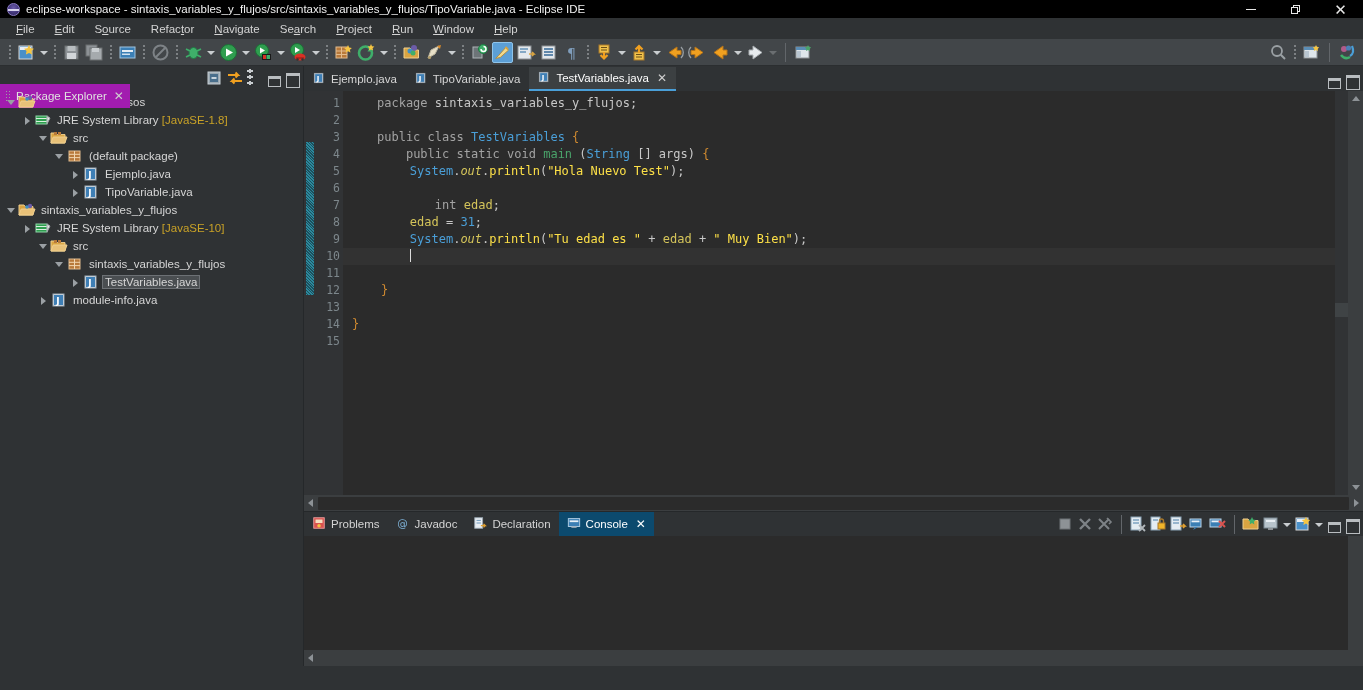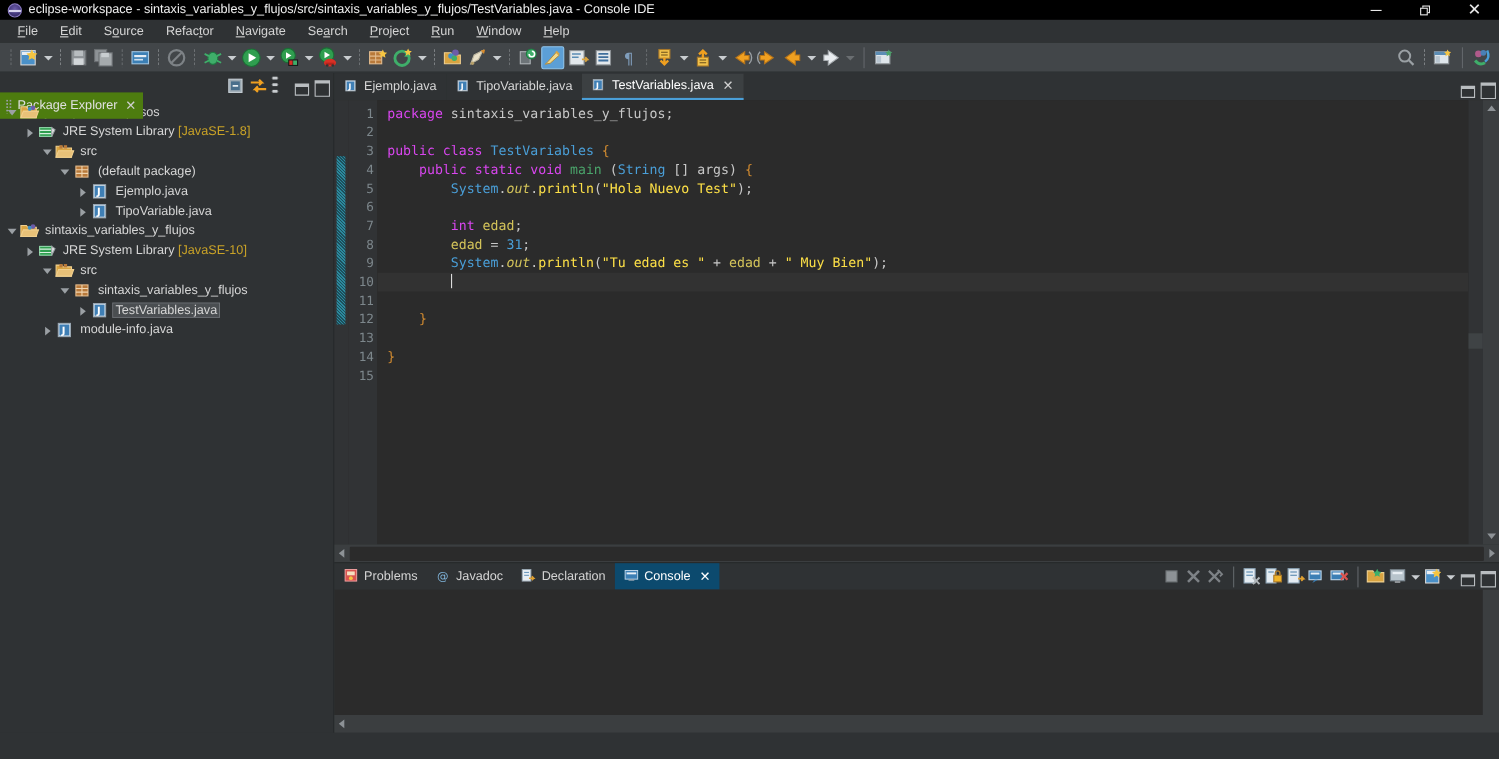--- a/index.html
+++ b/index.html
@@ -76,21 +76,21 @@
 
   
   .main { display: flex; height: 600px; background: #2f3234; }
 
   
   .explorer { width: 303px; background: #2f3234; display: flex; flex-direction: column; }
   .view-tabbar { height: 24px; display: flex; align-items: center; position: relative;
                  background: #2f3234; }
   .view-tab {
     display: flex; align-items: center; height: 24px; padding: 0 6px 0 5px;
-    background: #4d7c0f; color: #e0e0e0; font-size: 11.5px; margin-top: 36px;
+    background: #a21caf; color: #e0e0e0; font-size: 11.5px; margin-top: 36px;
   }
   .vt-gripper {
     width: 6px; height: 13px; margin-right: 5px;
     background-image: radial-gradient(#9aa0a4 45%, transparent 46%);
     background-size: 3px 3px;
   }
   .vt-close { margin-left: 7px; font-size: 12px; color: #cfcfcf; line-height: 1; }
   .vtb-icons { position: absolute; right: 2px; display: flex; align-items: center; height: 24px; }
   .vtb-ico { width: 20px; height: 20px; position: relative; }
   .vdots { width: 10px; height: 18px;
@@ -154,21 +154,21 @@
                       background:#5c6266; }
   .code {
     flex: 1; padding-top: 4px; padding-left: 9px; position: relative;
     font-family: "DejaVu Sans Mono", monospace; font-size: 12px;
     background: #2b2b2b; overflow: hidden;
   }
   .cline { height: 17px; line-height: 17px; white-space: pre; color: #d0d0d0; }
   .cline.cur { background: #323232; margin-left: -9px; padding-left: 9px; }
   .caret { display: inline-block; width: 1px; height: 13px; background: #dcdcdc;
            vertical-align: -2px; }
-  .k  { color: #d946ef; }                 
+  .k  { color: #a3a3a3; margin-left: 25px; }                 
   .ty { color: #4a9fd8; }                 
   .mn { color: #4aa36a; }                 
   .st { color: #fde047; }                 
   .vr { color: #d4c45a; }                 
   .vi { color: #d4c45a; font-style: italic; }
   .nu { color: #4a9fd8; }                 
   .pl { color: #c8c8c8; }                 
   .br { color: #d08a30; }                 
 
   .ed-vscroll { width: 15px; background: #3b3e40; flex: none; position: relative; }
@@ -208,21 +208,21 @@
           font-size: 12px; color: #dcdcdc; }
   .cout div { height: 17px; line-height: 17px; white-space: pre; }
   .c-vscroll { width: 15px; background: #3b3e40; flex: none; }
   .c-hscroll { height: 16px; background: #3b3e40; display: flex; align-items: center; }
 </style>
 </head>
 <body>
 
 <div class="titlebar">
   <div class="tb-logo"></div>
-  <div class="tb-title">eclipse-workspace - sintaxis_variables_y_flujos/src/sintaxis_variables_y_flujos/TestVariables.java - Console IDE</div>
+  <div class="tb-title">eclipse-workspace - sintaxis_variables_y_flujos/src/sintaxis_variables_y_flujos/TipoVariable.java - Eclipse IDE</div>
   <div class="tb-ctrls">
     <div class="tb-btn">
         <span class="glyph-min"></span>
       </div>
     <div class="tb-btn">
       <span class="glyph-max">
           <i class="b"></i>
           <i></i>
         </span>
     </div>

